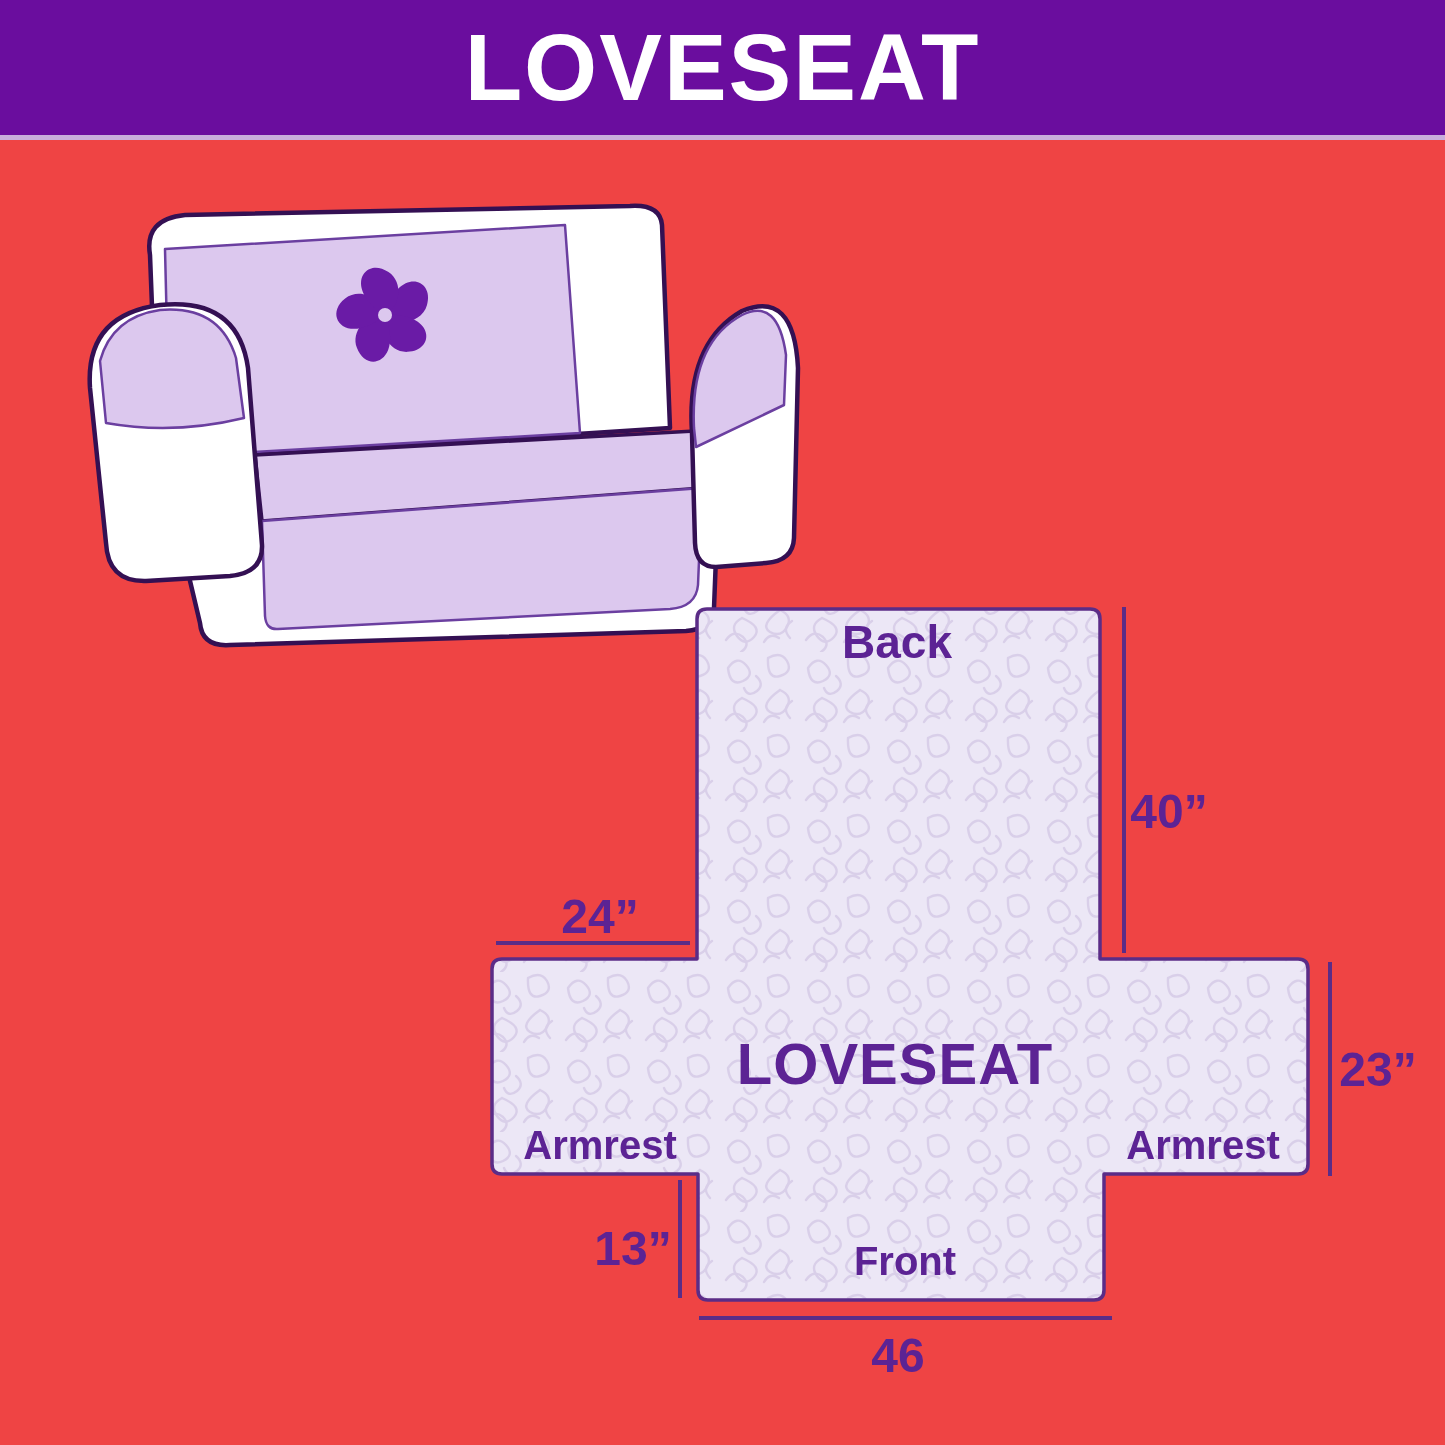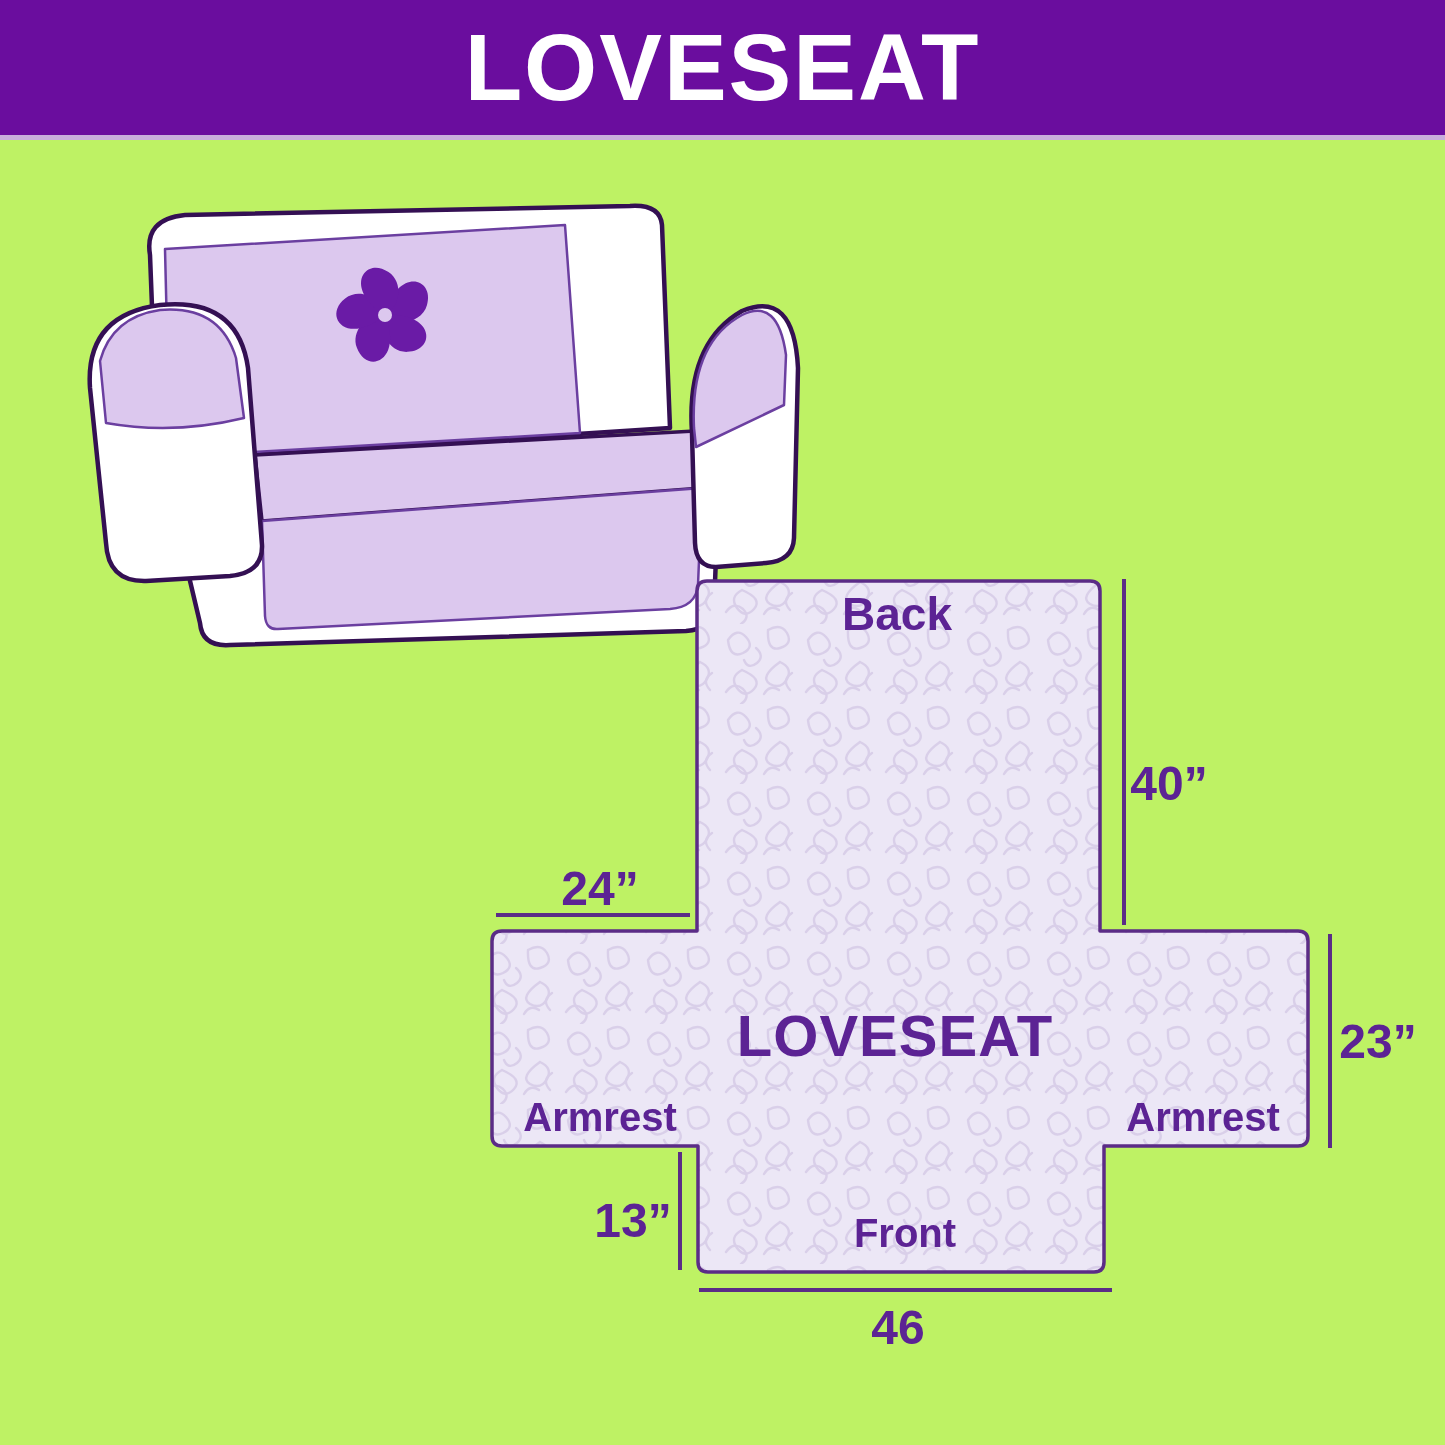--- a/index.html
+++ b/index.html
@@ -1,19 +1,19 @@
 <!DOCTYPE html>
 <html><head>
 <meta charset="utf-8">
 <style>
   html,body{margin:0;padding:0;background:#ffffff;}
   .page{
     position:relative;
     width:1445px;height:1445px;
-    background:#bef264;
+    background:#ef4444;
     overflow:hidden;
     font-family:"Liberation Sans",sans-serif;
   }
   
   .banner{
     position:absolute;left:0;top:0;width:1445px;height:135px;
     background:#6A0D9E;
     border-bottom:5px solid #C8ADDC;
     display:flex;align-items:center;justify-content:center;
   }
@@ -25,21 +25,21 @@
     letter-spacing:2px;
     line-height:1;
   }
   
   .illustration{
     position:absolute;left:70px;top:192px;width:740px;height:462px;
   }
   .illustration svg{display:block;width:100%;height:100%;}
   
   .diagram{
-    position:absolute;left:440px;top:544px;width:1005px;height:840px;
+    position:absolute;left:440px;top:572px;width:1005px;height:840px;
   }
   .diagram svg{display:block;width:100%;height:100%;}
   .diagram text{
     font-family:"Liberation Sans",sans-serif;
     font-weight:bold;
     fill:#5C2394;
   }
   .lbl-section{font-size:40px;}
   .lbl-back{font-size:46px;}
   .lbl-product{font-size:58px;letter-spacing:1px;}

